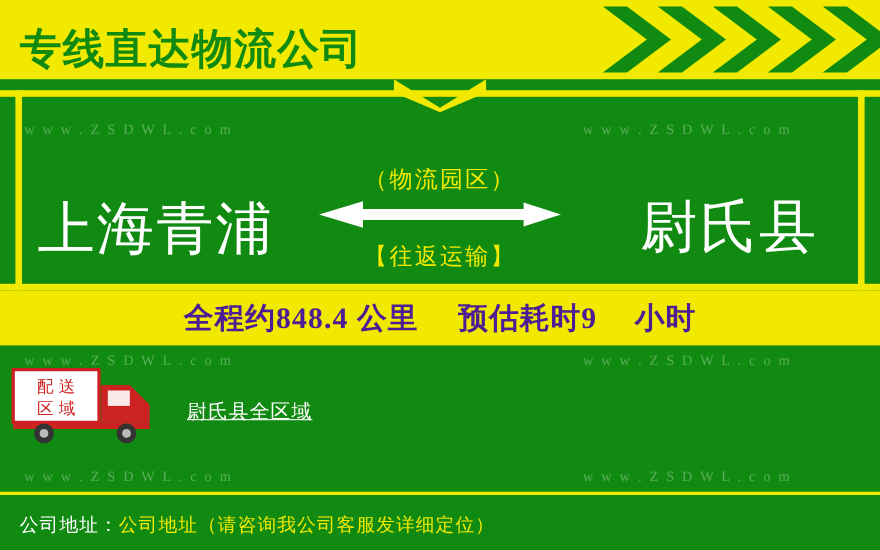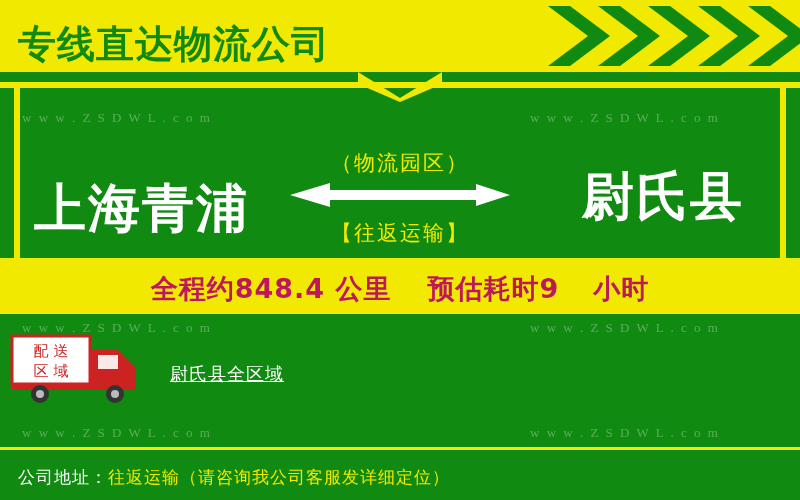--- a/index.html
+++ b/index.html
@@ -106,28 +106,28 @@
     position: absolute;
     left: 0;
     top: 150px;
     width: 800px;
     height: 110px;
     z-index: 3;
   }
   .city {
     position: absolute;
     font-size: 52px;
-    font-weight: bold;
+    font-weight: normal;
     color: #ffffff;
     letter-spacing: 2px;
     line-height: 60px;
     white-space: nowrap;
   }
   .city-origin { left: 34px; top: 28px; }
-  .city-dest  { right: 56px; top: 16px; }
+  .city-dest  { right: 56px; top: 27px; }
   .mid {
     position: absolute;
     left: 50%;
     top: 0;
     transform: translateX(-50%);
     width: 300px;
     text-align: center;
   }
   .mid-top {
     font-size: 21px;
@@ -154,24 +154,25 @@
     position: absolute;
     left: 0;
     top: 264px;
     width: 800px;
     height: 50px;
     background: #f2e900;
     z-index: 3;
     display: flex;
     align-items: center;
     justify-content: center;
-    color: #be185d;
+    color: #4c1d95;
     font-size: 27px;
     font-weight: bold;
     letter-spacing: 1px;
+    font-family: Liberation Serif, serif;
   }
   .stats span { white-space: nowrap; }
   .stats .gap-a { display: inline-block; width: 36px; }
   .stats .gap-b { display: inline-block; width: 34px; }
   
   .delivery {
     position: absolute;
     left: 0;
     top: 320px;
     width: 708px;
@@ -310,16 +311,16 @@
         <text x="41" y="28" font-family="DejaVu Sans, Liberation Sans, sans-serif" font-size="15" fill="#cc2222" text-anchor="middle">配  送</text>
         <text x="41" y="48" font-family="DejaVu Sans, Liberation Sans, sans-serif" font-size="15" fill="#cc2222" text-anchor="middle">区  域</text>
       </svg>
     </div>
     <div class="delivery-label">尉氏县全区域</div>
   </div>
 
   <div class="footer-rule"></div>
   <div class="footer">
     <span class="footer-label">公司地址：</span>
-    <span class="footer-value">往返运输（请咨询我公司客服发详细定位）</span>
+    <span class="footer-value">公司地址（请咨询我公司客服发详细定位）</span>
   </div>
 
 </div>
 
 </body></html>

